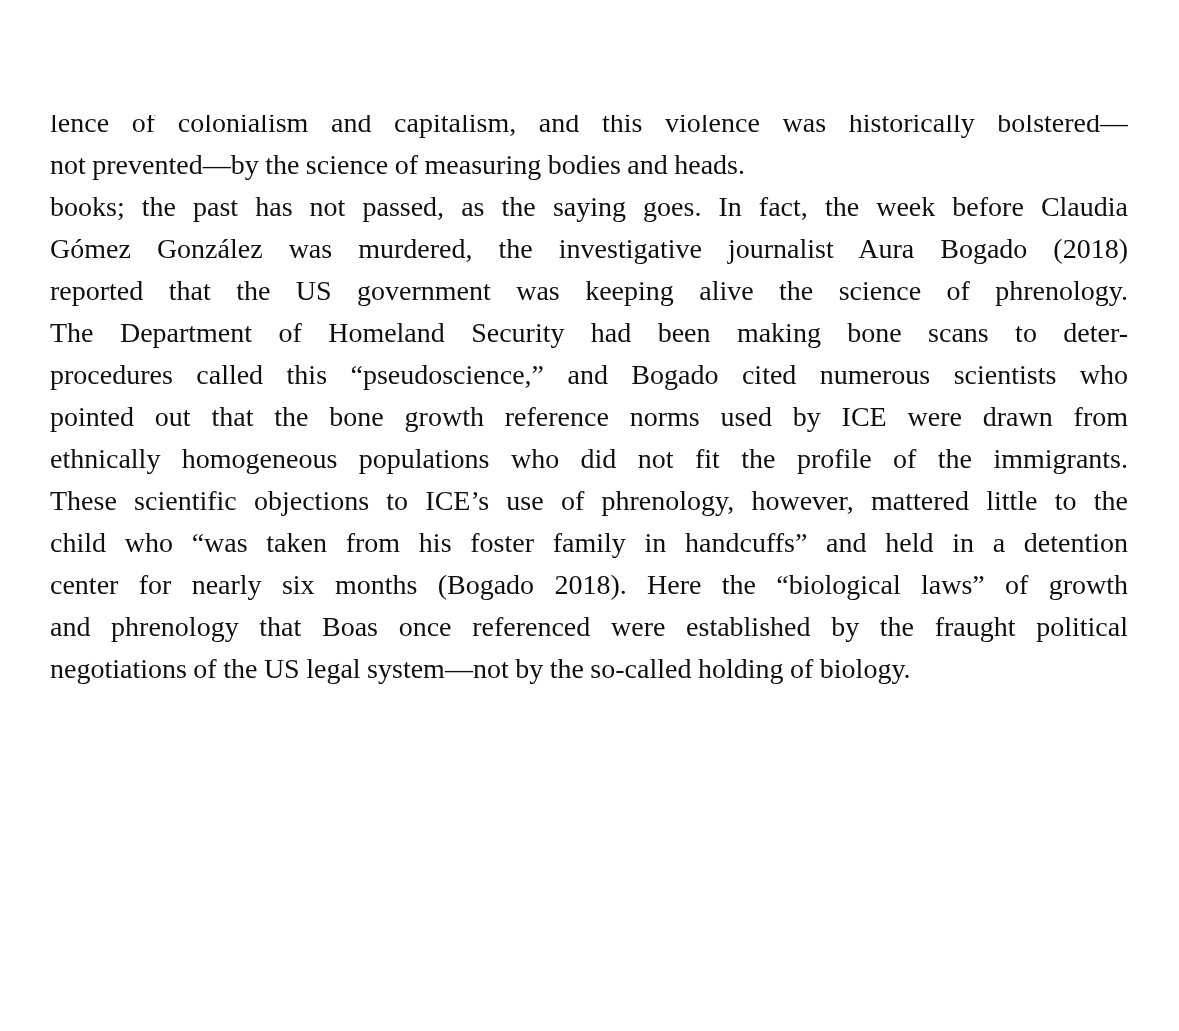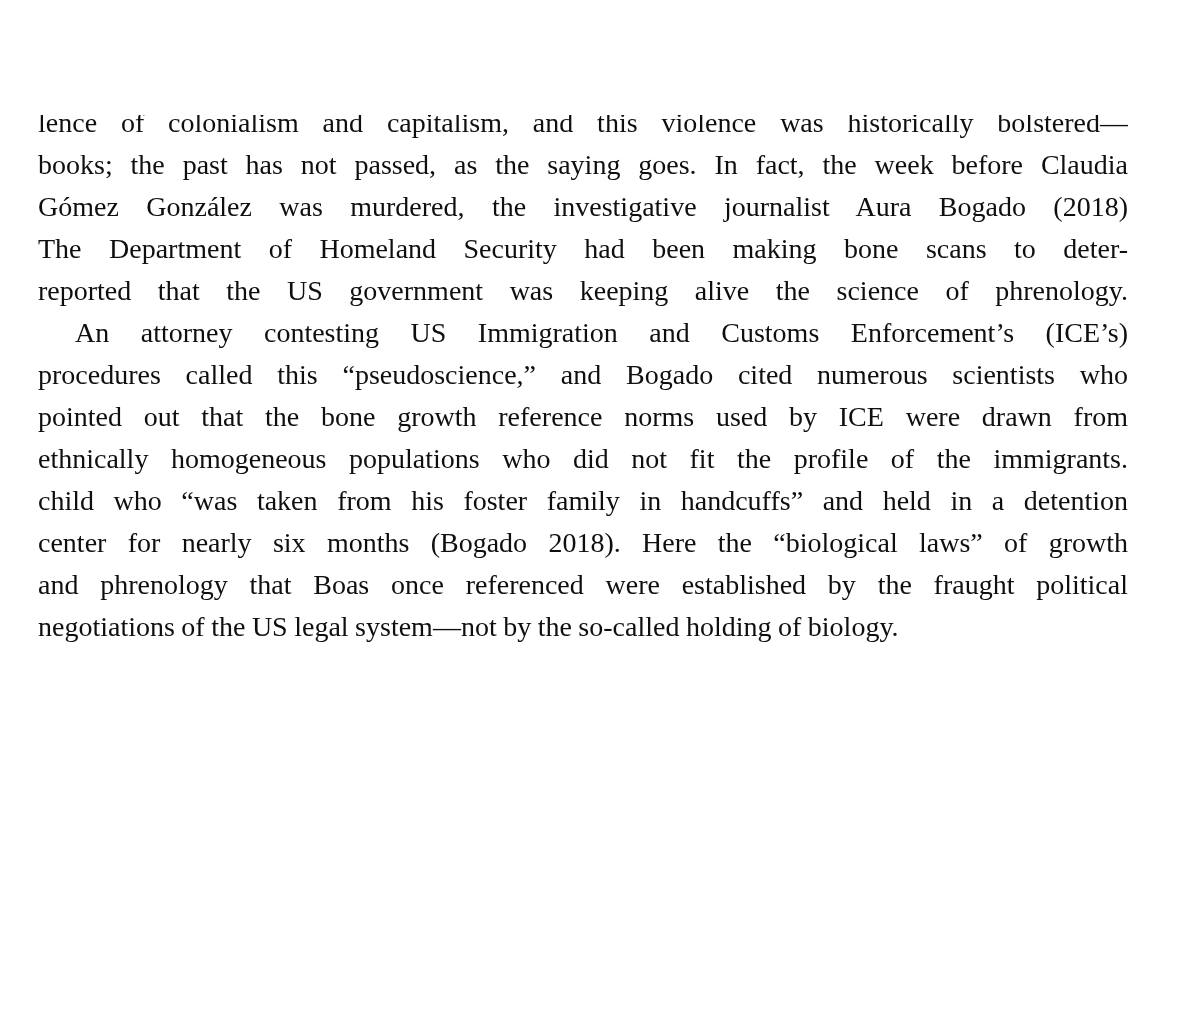--- a/index.html
+++ b/index.html
@@ -34,47 +34,49 @@
   }
   .text-inner {
     margin-top: -13px; 
   }
   .line {
     text-align: justify;
     text-align-last: justify;
     -moz-text-align-last: justify;
     hyphens: none;
     white-space: normal;
+    margin-left: 12px;
   }
   .line.para-end {
     text-align-last: left;
     -moz-text-align-last: left;
   }
   .line.indent {
     text-indent: 37px;
   }
 </style>
 </head>
 <body style="background: rgb(255, 255, 255);">
 
 <div class="page">
   <div class="text-block">
     <div class="text-inner">
 
       <div class="line clipped">lence of colonialism and capitalism, and this violence was historically bolstered—</div>
+      <div class="line para-end">not prevented—by the science of measuring bodies and heads.</div>
 
       <div class="line">books; the past has not passed, as the saying goes. In fact, the week before Claudia</div>
       <div class="line">Gómez González was murdered, the investigative journalist Aura Bogado (2018)</div>
+      <div class="line">reported that the US government was keeping alive the science of phrenology.</div>
       <div class="line">The Department of Homeland Security had been making bone scans to deter-</div>
-      <div class="line">reported that the US government was keeping alive the science of phrenology.</div>
 
-      <div class="line indent">An attorney contesting US Immigration and Customs Enforcement’s (ICE’s)</div>
       <div class="line">procedures called this “pseudoscience,” and Bogado cited numerous scientists who</div>
       <div class="line">pointed out that the bone growth reference norms used by ICE were drawn from</div>
       <div class="line">ethnically homogeneous populations who did not fit the profile of the immigrants.</div>
+      <div class="line">These scientific objections to ICE’s use of phrenology, however, mattered little to the</div>
       <div class="line">child who “was taken from his foster family in handcuffs” and held in a detention</div>
       <div class="line">center for nearly six months (Bogado 2018). Here the “biological laws” of growth</div>
       <div class="line">and phrenology that Boas once referenced were established by the fraught political</div>
       <div class="line para-end">negotiations of the US legal system—not by the so-called holding of biology.</div>
 
     </div>
   </div>
 </div>
 
 </body></html>

